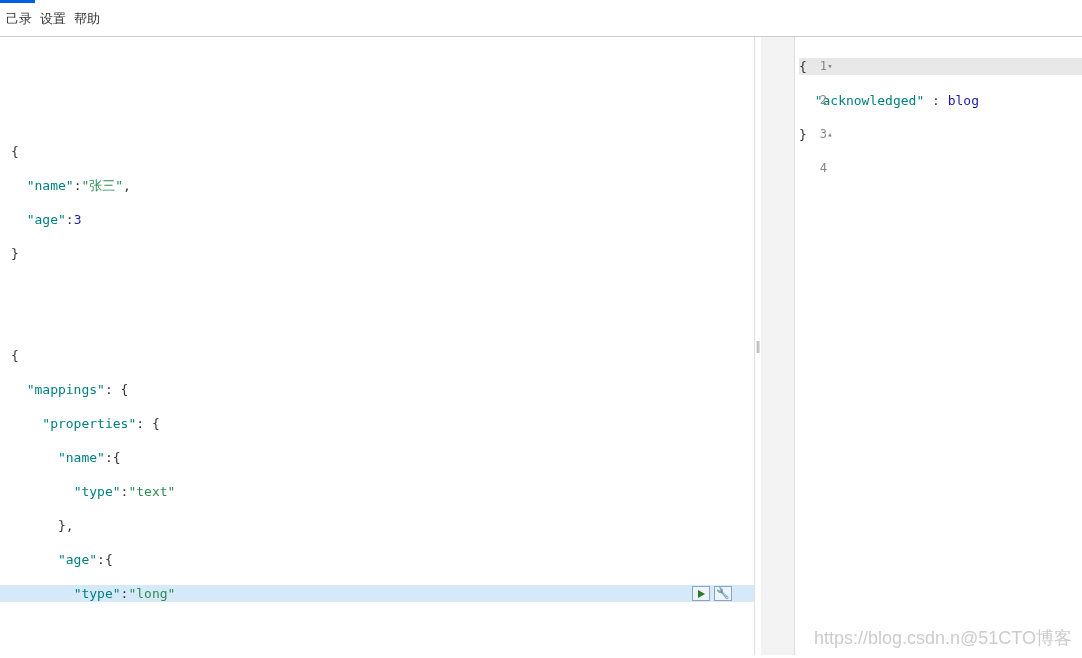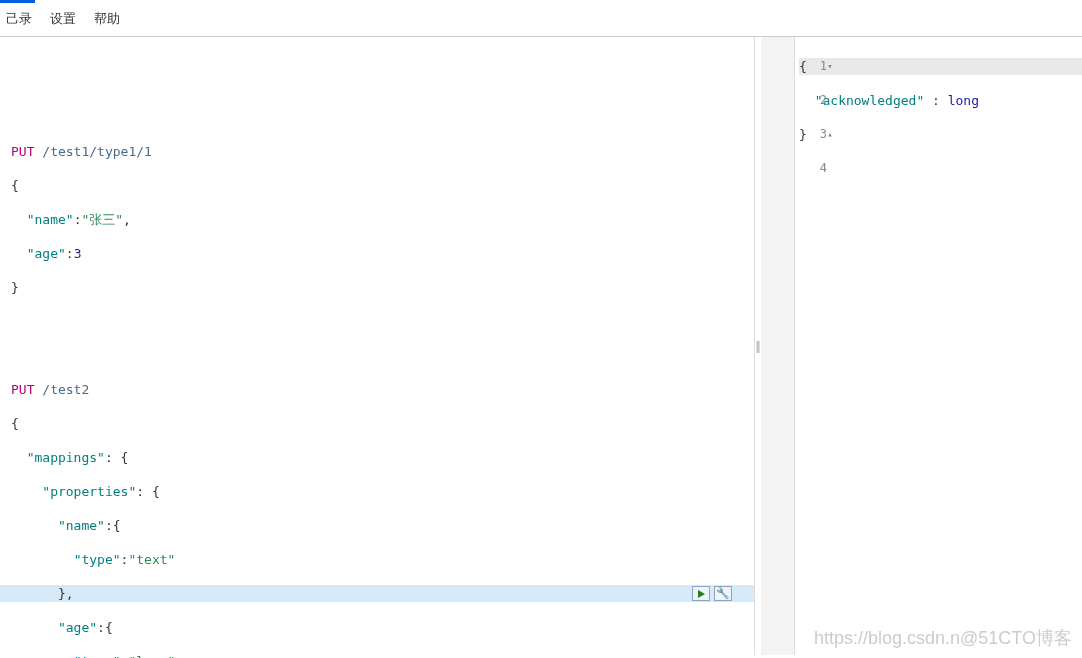--- a/index.html
+++ b/index.html
@@ -12,21 +12,21 @@
   overflow: hidden;
   position: relative;
 }
 .progress-bar {
   height: 3px;
   background: #0060df;
   width: 35px;
 }
 .menu-bar {
   display: flex;
-  gap: 18px;
+  gap: 8px;
   padding: 7px 22px 8px 6px;
   border-bottom: 1px solid #ccc;
   font-size: 13px;
   color: #333;
 }
 .menu-item { cursor: pointer; }
 .main {
   display: flex;
   height: calc(100% - 40px);
 }
@@ -158,28 +158,26 @@
 <div class="main">
   <div class="editor-pane">
     <div class="code-area">
       <div class="selected-line" style="top:548px;"></div>
       <div class="action-icons" style="top:548px;">
         <div class="action-btn"><div class="play-tri"></div></div>
         <div class="action-btn"><span class="wrench">🔧</span></div>
       </div>
 
       <div class="code-lines">
-<div class="line"><span class="kw-method">PUT</span> <span class="kw-path">/test1/type1/1</span></div>
 <div class="line"><span class="punct">{</span></div>
 <div class="line">  <span class="str-key">"name"</span><span class="punct">:</span><span class="str-val">"张三"</span><span class="punct">,</span></div>
 <div class="line">  <span class="str-key">"age"</span><span class="punct">:</span><span class="num">3</span></div>
 <div class="line"><span class="punct">}</span></div>
 <div class="line"></div>
 <div class="line"></div>
-<div class="line"><span class="kw-method">PUT</span> <span class="kw-path">/test2</span></div>
 <div class="line"><span class="punct">{</span></div>
 <div class="line">  <span class="str-key">"mappings"</span><span class="punct">: {</span></div>
 <div class="line">    <span class="str-key">"properties"</span><span class="punct">: {</span></div>
 <div class="line">      <span class="str-key">"name"</span><span class="punct">:{</span></div>
 <div class="line">        <span class="str-key">"type"</span><span class="punct">:</span><span class="str-val">"text"</span></div>
 <div class="line">      <span class="punct">},</span></div>
 <div class="line">      <span class="str-key">"age"</span><span class="punct">:{</span></div>
 <div class="line">        <span class="str-key">"type"</span><span class="punct">:</span><span class="str-val">"long"</span></div>
 
 
@@ -201,20 +199,20 @@
       </div>
     </div>
   </div>
 
   <div class="splitter">║</div>
 
   <div class="result-pane">
     <div class="result-gutter"></div>
     <div class="result-lines">
 <div class="line" style="position:relative"><span class="result-ln">1</span><span class="result-fold">▾</span><span class="hl-first"><span class="punct">{</span></span></div>
-<div class="line" style="position:relative"><span class="result-ln">2</span>  <span class="str-key">"acknowledged"</span><span class="punct"> : </span><span class="kw-bool">long</span></div>
+<div class="line" style="position:relative"><span class="result-ln">2</span>  <span class="str-key">"acknowledged"</span><span class="punct"> : </span><span class="kw-bool">blog</span></div>
 <div class="line" style="position:relative"><span class="result-ln">3</span><span class="result-fold">▴</span><span class="punct">}</span></div>
 <div class="line" style="position:relative"><span class="result-ln">4</span></div>
     </div>
   </div>
 </div>
 
 <div class="watermark">https://blog.csdn.n@51CTO博客</div>
 
 </body></html>

